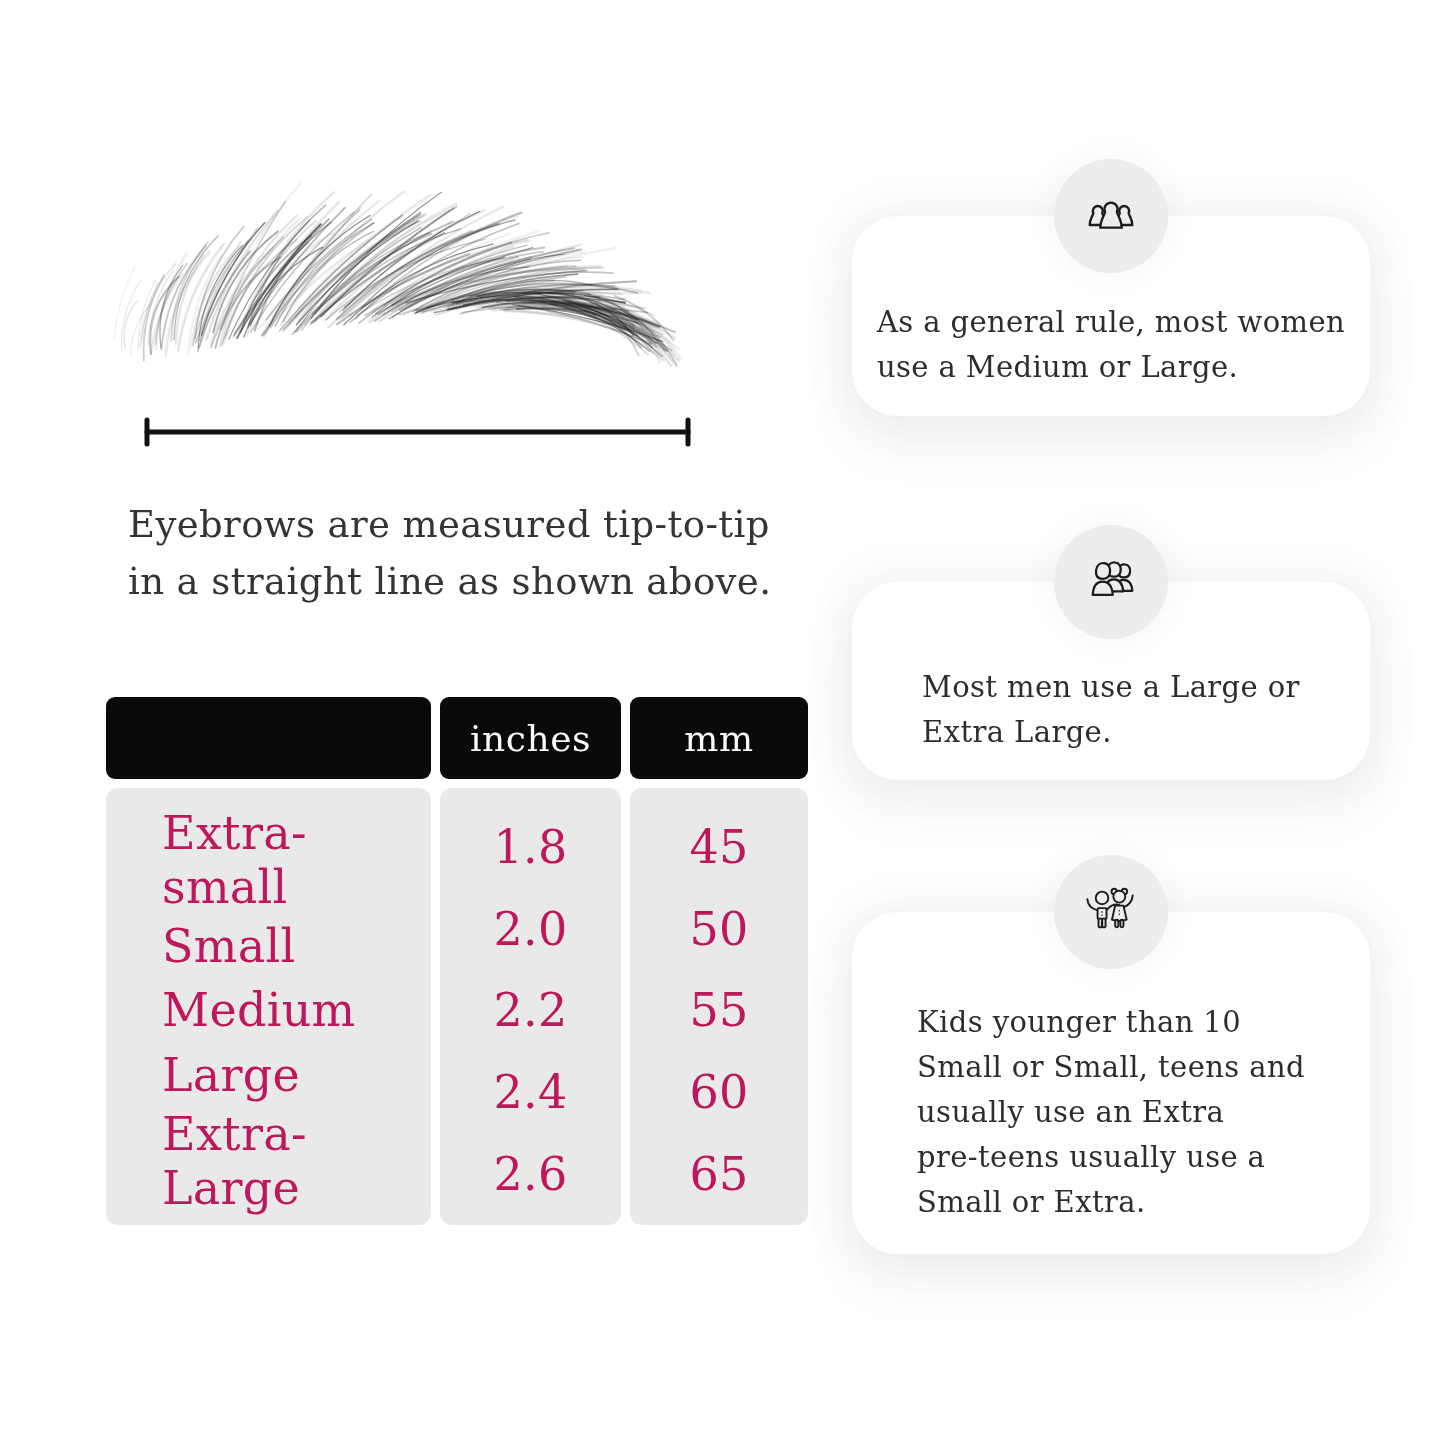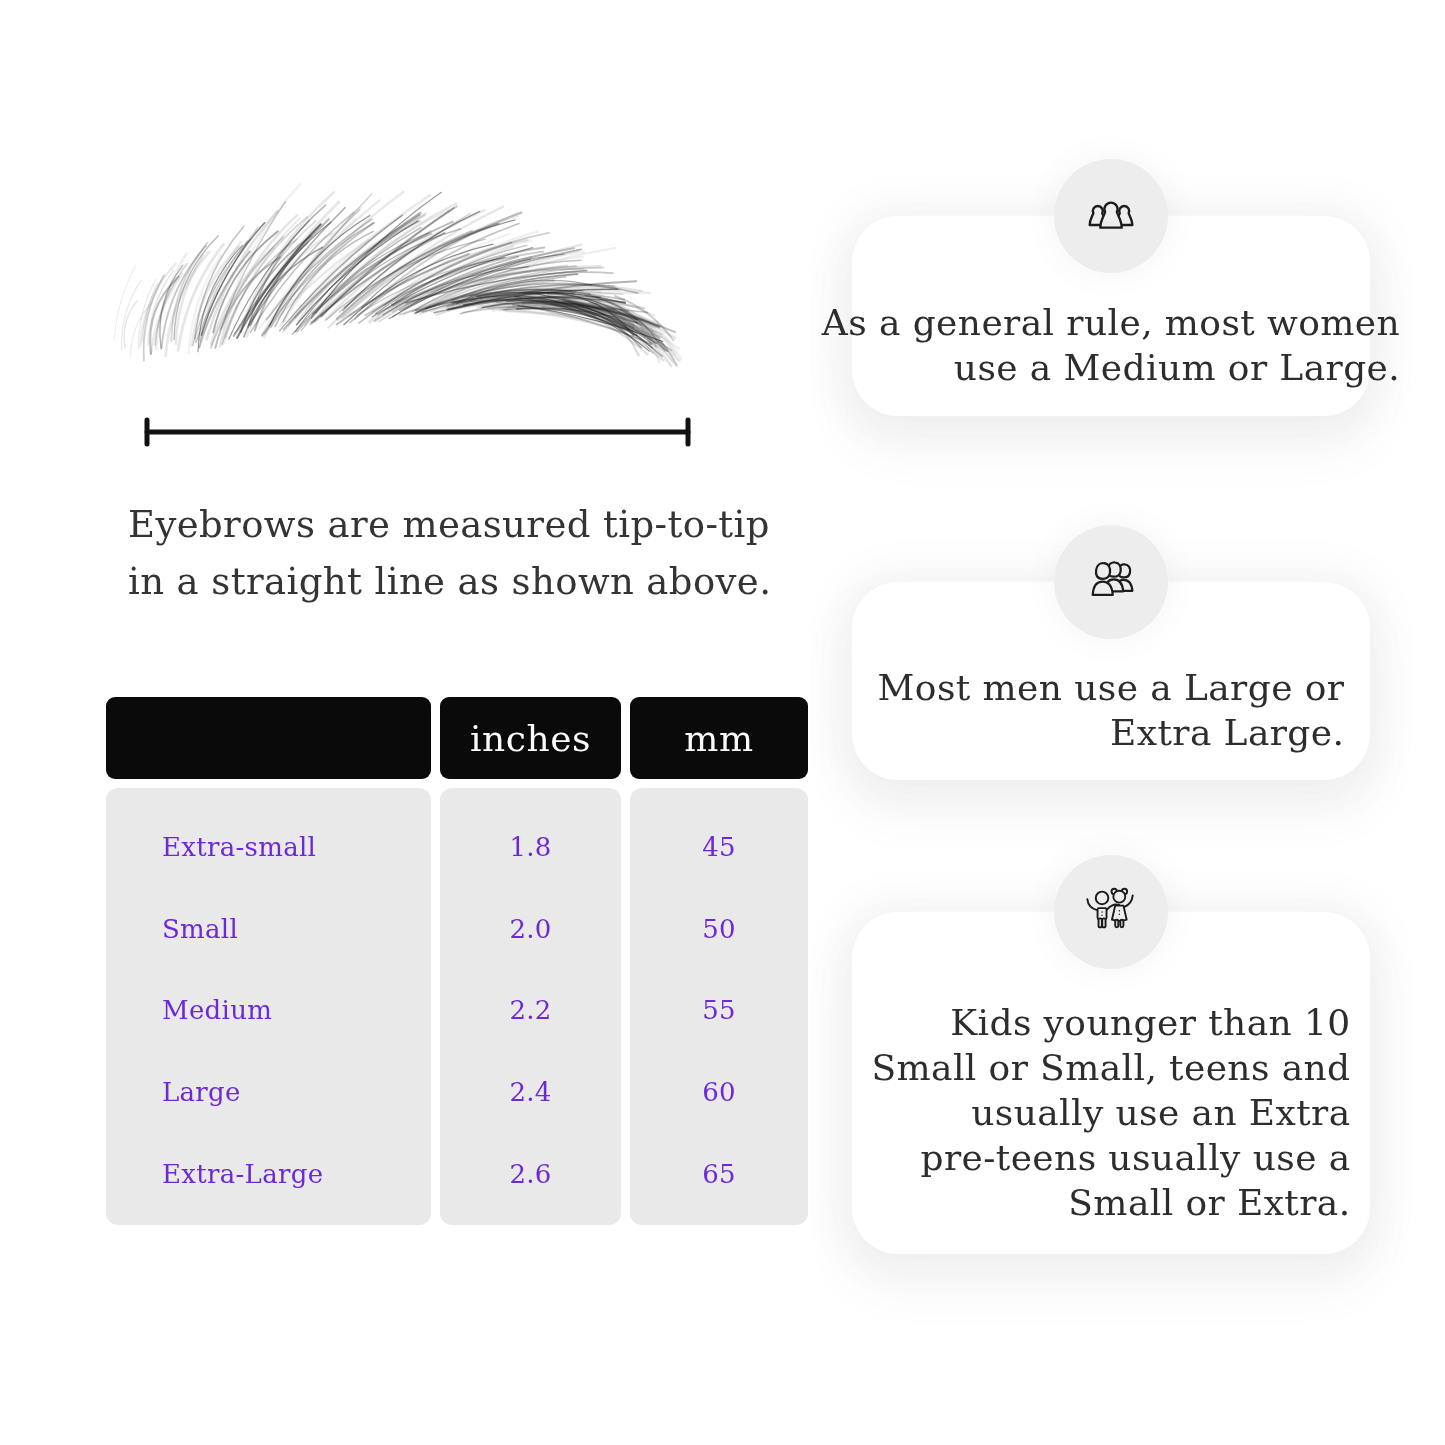--- a/index.html
+++ b/index.html
@@ -25,42 +25,42 @@
   .th{
     height:82px;background:#0a0a0a;border-radius:9px;color:#fafafa;
     display:flex;align-items:center;justify-content:center;
     font-size:36px;letter-spacing:.5px;
   }
   .tbody-col{
     height:437px;background:#e9e9e9;border-radius:12px;
     display:flex;flex-direction:column;box-sizing:border-box;
     padding-top:18px;padding-bottom:10px;
   }
-  .cell{flex:1;display:flex;align-items:center;font-size:26px;color:#6d28d9;letter-spacing:.3px;}
+  .cell{flex:1;display:flex;align-items:center;font-size:46px;color:#be185d;letter-spacing:.3px;}
   .label-cell{justify-content:flex-start;padding-left:56px;}
   .num-cell{justify-content:center;}
 
   
   .card{
     position:absolute;left:852px;width:518px;background:#ffffff;border-radius:46px;
     box-sizing:border-box;display:flex;flex-direction:column;justify-content:center;align-items:center;
     padding-top:58px;
     box-shadow:0 0 34px 18px rgba(104,104,118,0.055), 0 28px 46px 10px rgba(104,104,118,0.05);
   }
   .card-1{top:216px;height:200px;}
   .card-2{top:582px;height:198px;}
   .card-3{top:912px;height:342px;}
   .icon-circle{
     position:absolute;top:-57px;left:50%;transform:translateX(-50%);
     width:114px;height:114px;border-radius:50%;background:#ededee;
     display:flex;align-items:center;justify-content:center;
     box-shadow:0 0 22px 10px rgba(104,104,118,0.04);
   }
   .icon-circle svg{display:block;}
-  .card-text{text-align:right;font-size:36px;line-height:45px;color:#2d2d2d;letter-spacing:.4px;}
+  .card-text{text-align:left;font-size:29px;line-height:45px;color:#2d2d2d;letter-spacing:.4px;}
   .card-text span{display:block;white-space:nowrap;}
 </style>
 </head>
 <body>
 
 <div class="canvas">
 
   <svg id="art" viewBox="0 0 1445 1445" aria-hidden="true">
     <g id="brow-hairs">
         <path d="M 140.2 346.1 Q 143.0 298.4 175.7 263.5" fill="none" stroke="#666666" stroke-width="2.32" stroke-opacity="0.137" stroke-linecap="round"></path>

